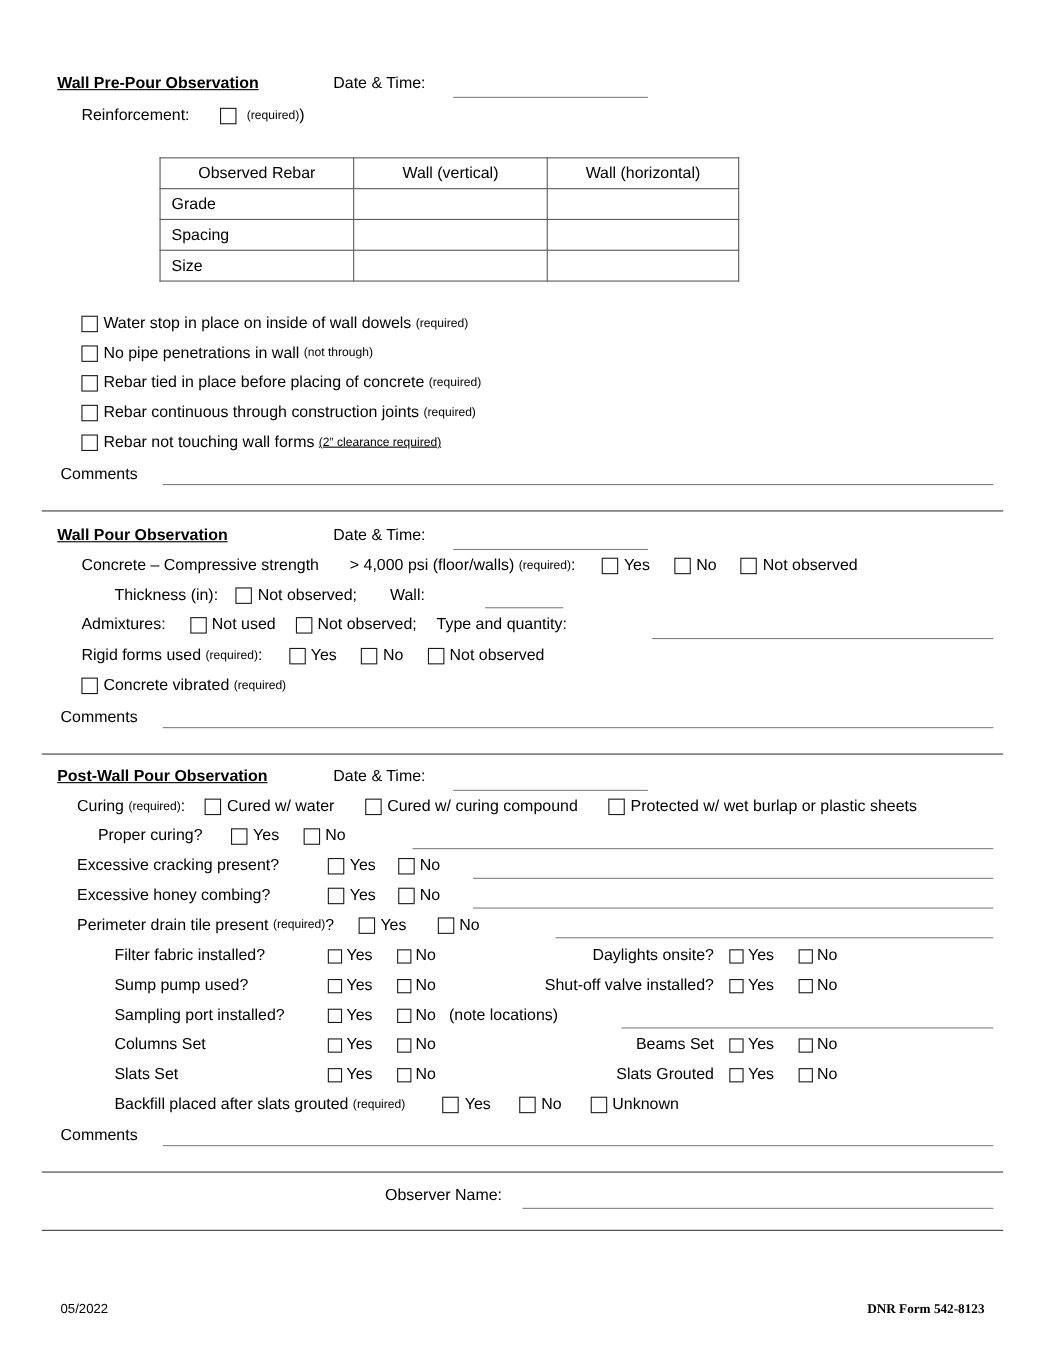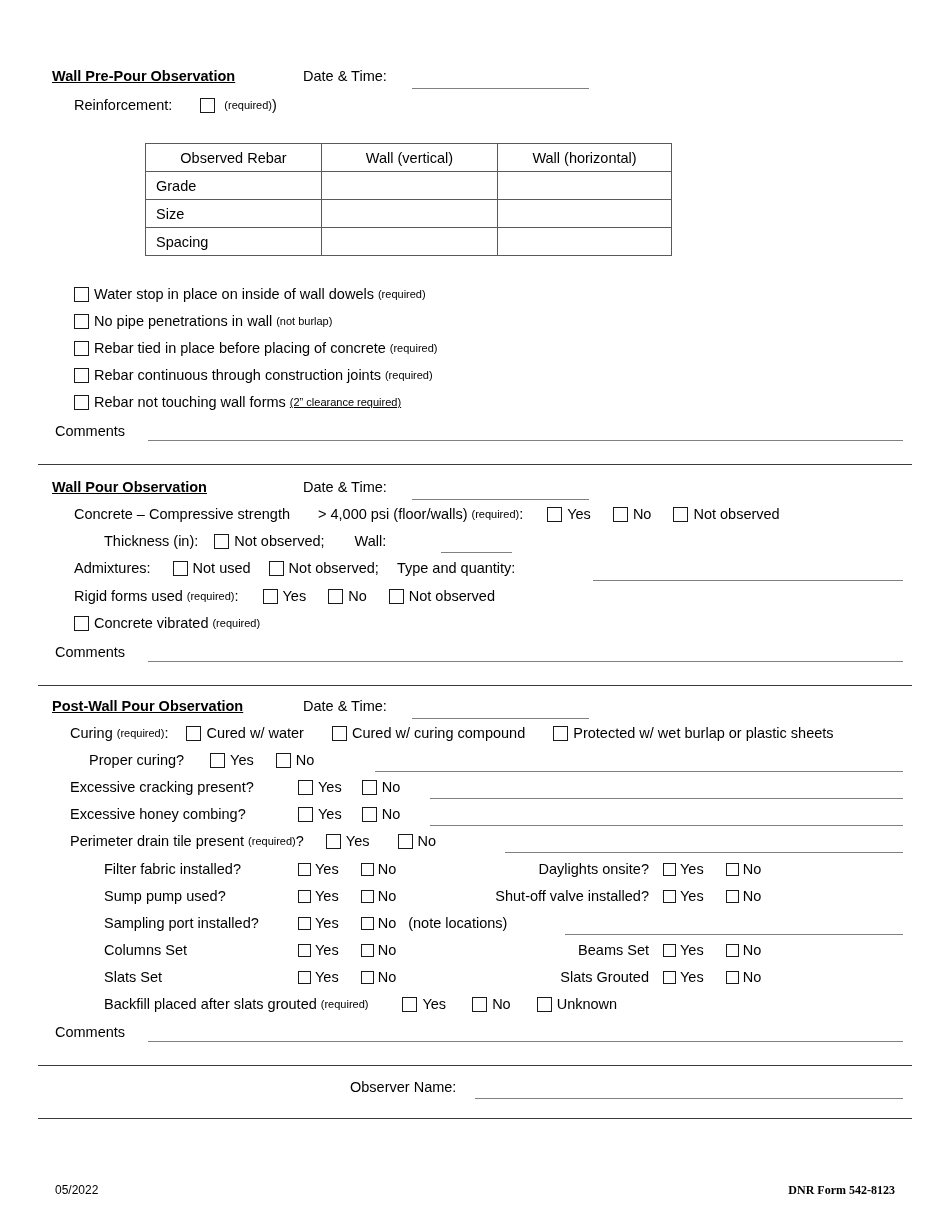--- a/index.html
+++ b/index.html
@@ -93,41 +93,41 @@
         <th style="width:174px;">Wall (horizontal)</th>
       </tr>
     </thead>
     <tbody>
       <tr>
         <td class="rowhdr">Grade</td>
         <td></td>
         <td></td>
       </tr>
       <tr>
-        <td class="rowhdr">Size</td>
+        <td class="rowhdr">Spacing</td>
         <td></td>
         <td></td>
       </tr>
       <tr>
-        <td class="rowhdr">Spacing</td>
+        <td class="rowhdr">Size</td>
         <td></td>
         <td></td>
       </tr>
     </tbody>
   </table>
 
   <div class="row" style="left:74px; top:286px;">
     <span class="cb"></span>
     <span class="lbl">Water stop in place on inside of wall dowels</span>
     <span class="sm" style="margin-left:4px;">(required)</span>
   </div>
   <div class="row" style="left:74px; top:313px;">
     <span class="cb"></span>
     <span class="lbl">No pipe penetrations in wall</span>
-    <span class="sm" style="margin-left:4px;">(not burlap)</span>
+    <span class="sm" style="margin-left:4px;">(not through)</span>
   </div>
   <div class="row" style="left:74px; top:340px;">
     <span class="cb"></span>
     <span class="lbl">Rebar tied in place before placing of concrete</span>
     <span class="sm" style="margin-left:4px;">(required)</span>
   </div>
   <div class="row" style="left:74px; top:367px;">
     <span class="cb"></span>
     <span class="lbl">Rebar continuous through construction joints</span>
     <span class="sm" style="margin-left:4px;">(required)</span>

